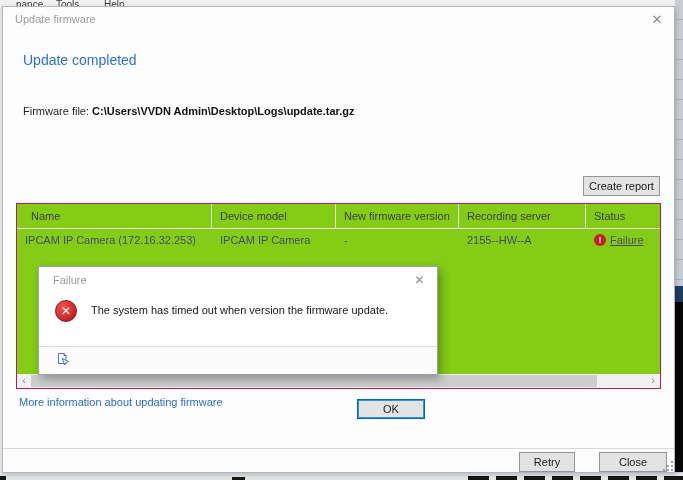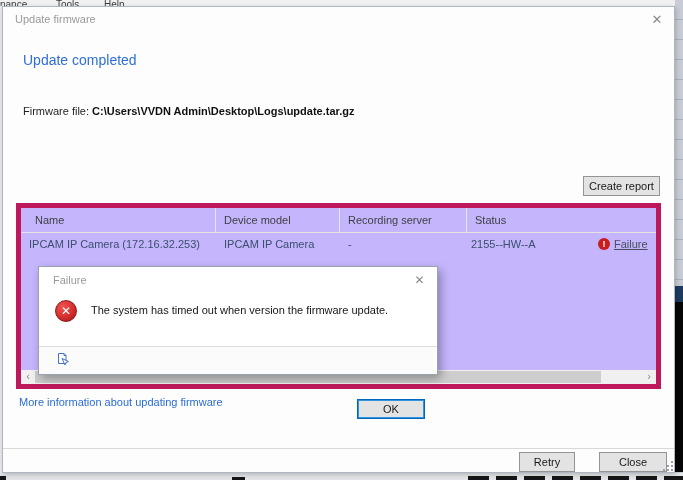--- a/index.html
+++ b/index.html
@@ -10,21 +10,21 @@
     font-size:11px;color:#1a1a1a;
     -webkit-font-smoothing:antialiased;
   }
 
   
   .bg-menu-strip{
     position:absolute;left:0;top:0;width:683px;height:6px;background:#f0f0f0;
     overflow:hidden;color:#3c3c3c;font-size:10px;
   }
   .bg-menu-strip span{position:absolute;top:-1px;}
-  .bg-menu-frag-0{left:0;}
+  .bg-menu-frag-0{left:16px;}
   .bg-menu-frag-1{left:56px;text-align:right;}
   .bg-menu-frag-2{left:104px;}
 
   .bg-right-strip{
     position:absolute;right:0;top:0;width:8px;height:480px;
     background:repeating-linear-gradient(to bottom,#c8cdd5 0 19px,#a9b2be 19px 20px);
   }
   .bg-right-dark-item{position:absolute;right:0;top:286px;width:8px;height:16px;background:#1d3a5f;}
   .bg-right-black{position:absolute;right:0;top:302px;width:8px;height:170px;background:#060606;}
 
@@ -56,21 +56,21 @@
     background:#e3e3e3;border:1px solid #949494;color:#1a1a1a;
     font-family:inherit;font-size:11px;padding:0;box-sizing:border-box;cursor:default;
   }
   .btn-create{position:absolute;left:580px;top:169px;width:77px;height:20px;}
   .btn-retry{position:absolute;left:516px;top:445px;width:56px;height:20px;}
   .btn-close{position:absolute;left:596px;top:445px;width:68px;height:20px;}
 
   
   .table{
     position:absolute;left:13px;top:196px;width:645px;height:186px;
-    background:#c4b5fd;border:5px solid #be185d;box-sizing:border-box;
+    background:#84cc16;border:1px solid #be185d;box-sizing:border-box;
   }
   .thead{display:flex;height:24px;border-bottom:1px solid #e4e4e4;}
   .th{
     box-sizing:border-box;border-right:1px solid #e7e7e7;color:#3f3f3f;
     padding:6px 0 0 8px;overflow:hidden;white-space:nowrap;
   }
   .th:last-child{border-right:none;}
   .col-0{width:195px;padding-left:14px;}
   .col-1{width:124px;}
   .col-2{width:123px;}
@@ -167,20 +167,21 @@
       <span>Firmware file:</span>
       <b>C:\Users\VVDN Admin\Desktop\Logs\update.tar.gz</b>
     </div>
 
     <button class="btn btn-create">Create report</button>
 
     <div class="table">
       <div class="thead">
         <div class="th col-0">Name</div>
         <div class="th col-1">Device model</div>
+        <div class="th col-2">New firmware version</div>
         <div class="th col-3">Recording server</div>
         <div class="th col-4">Status</div>
       </div>
       <div class="trow">
         <div class="td col-0">IPCAM IP Camera (172.16.32.253)</div>
         <div class="td col-1">IPCAM IP Camera</div>
         <div class="td col-2">-</div>
         <div class="td col-3">2155--HW--A</div>
         <div class="td col-4 status-cell">
           <span class="status-badge">!</span>

